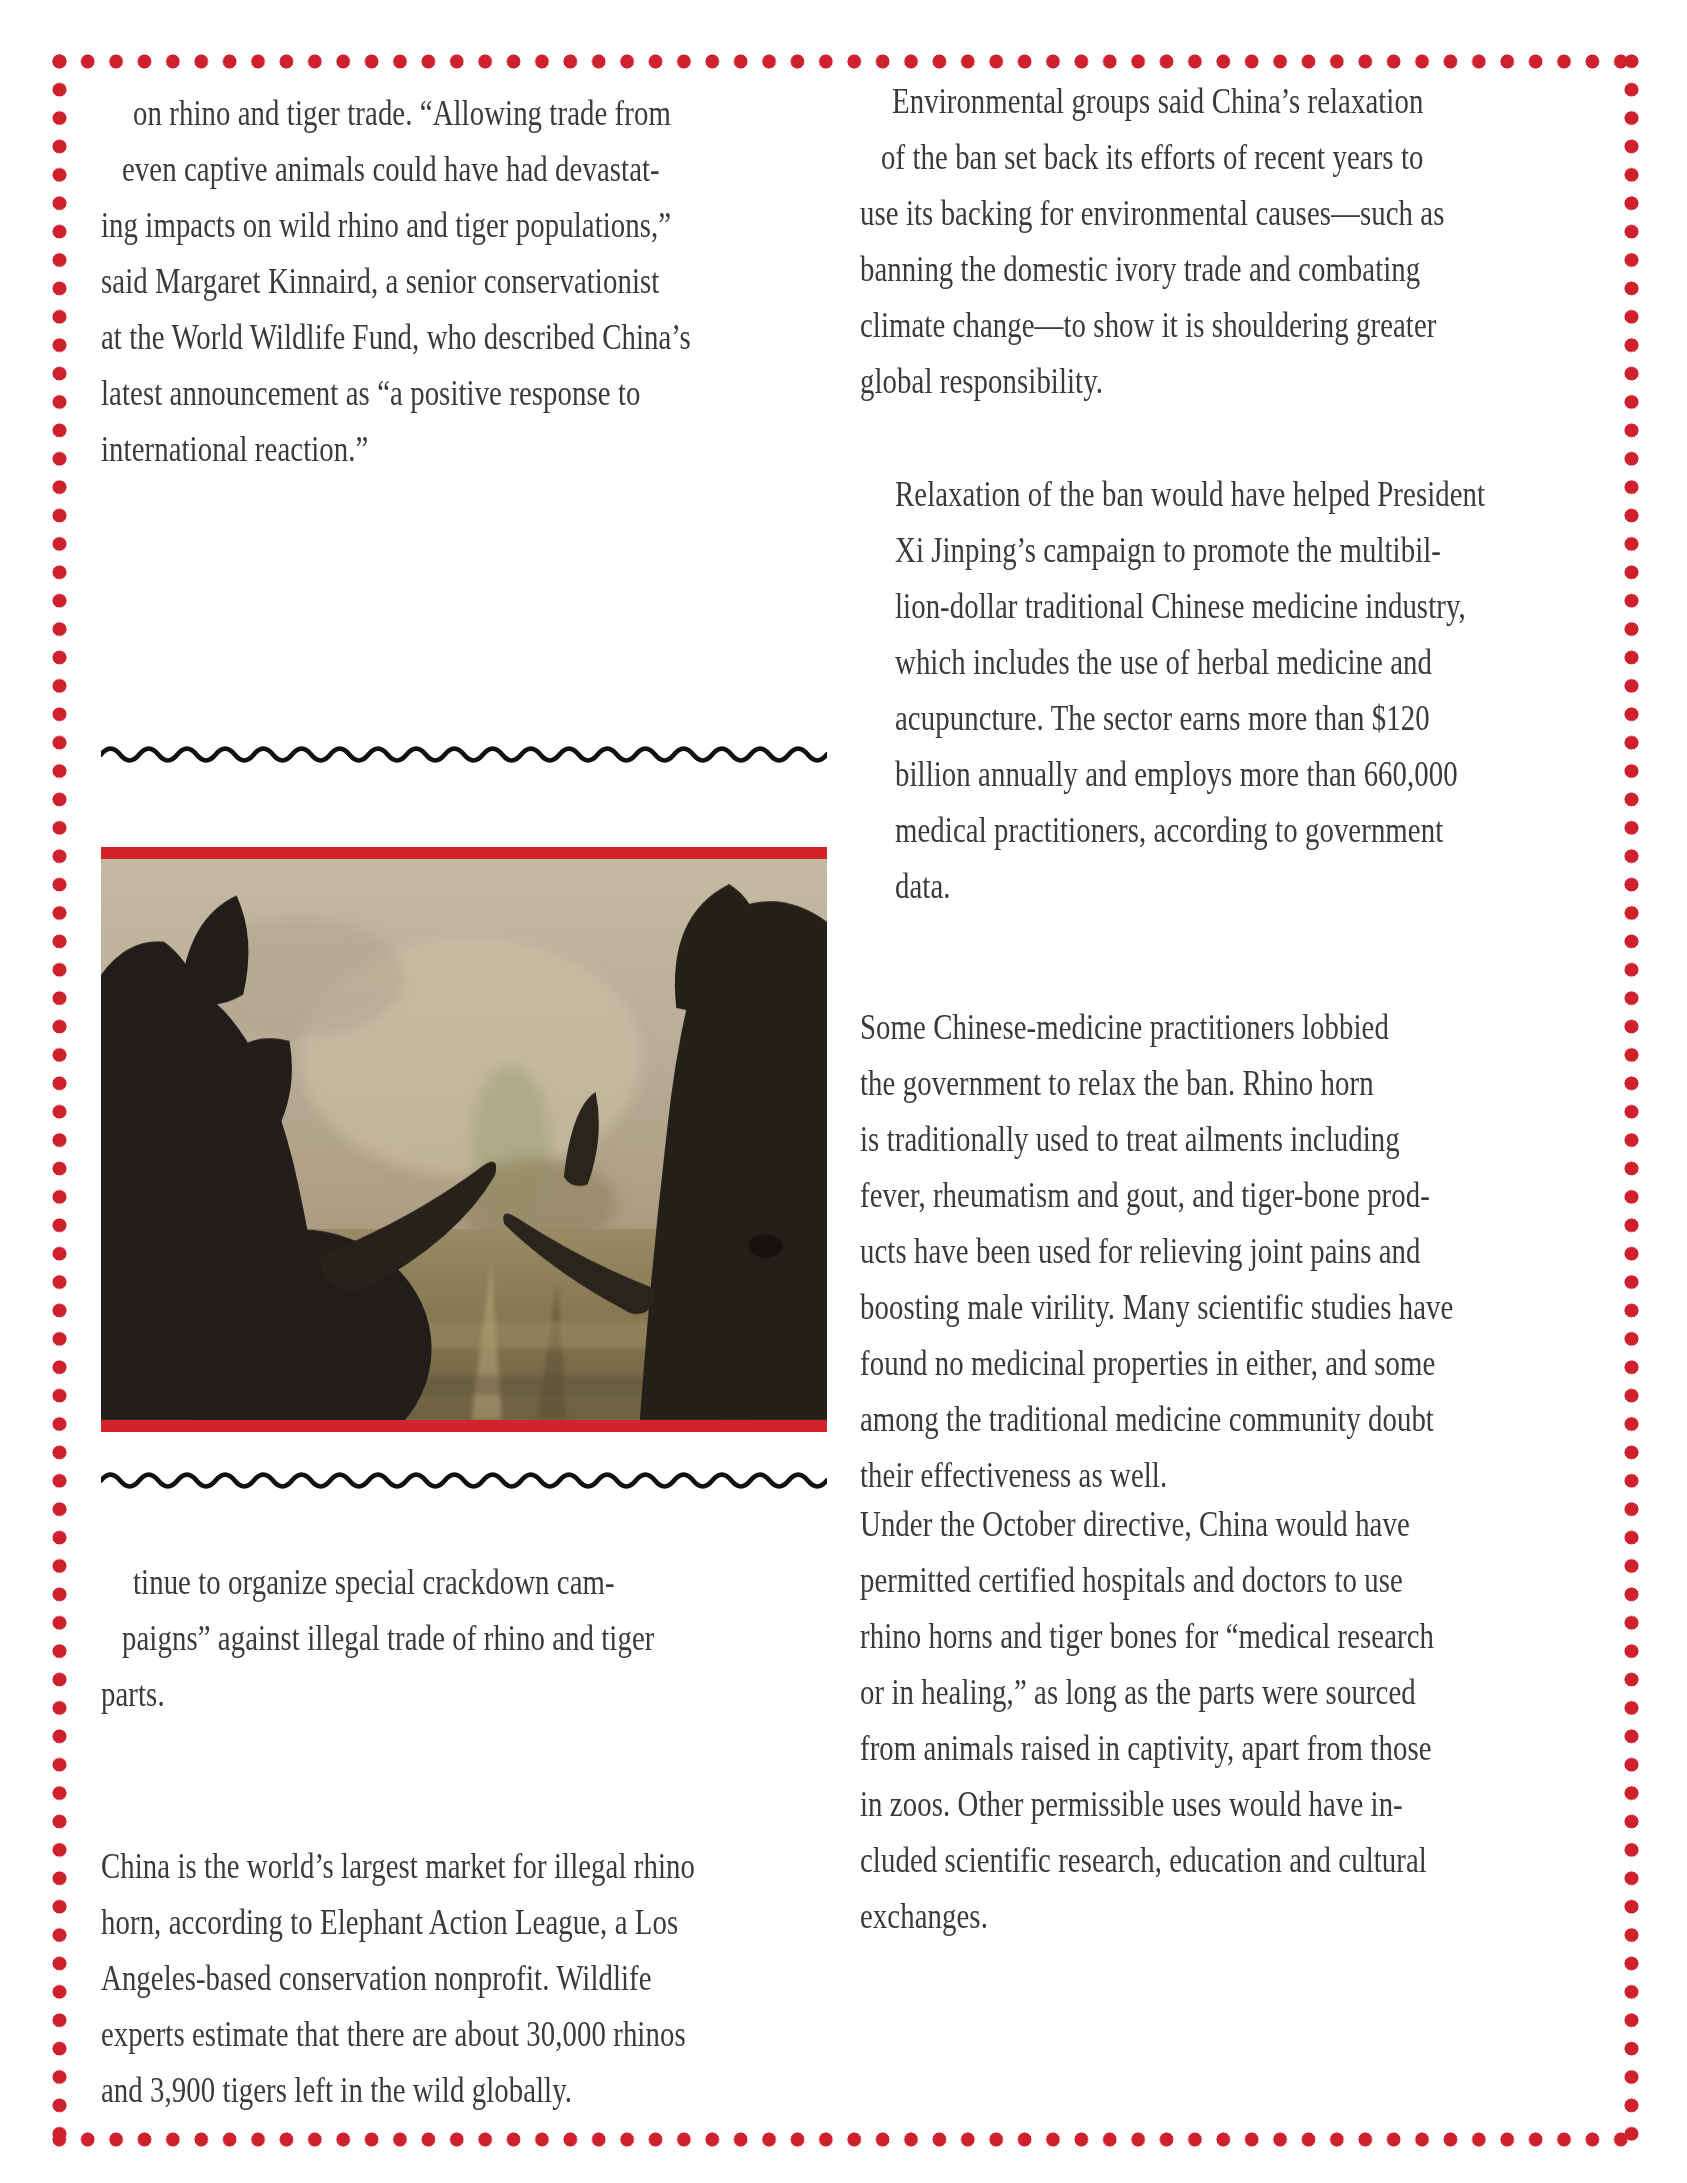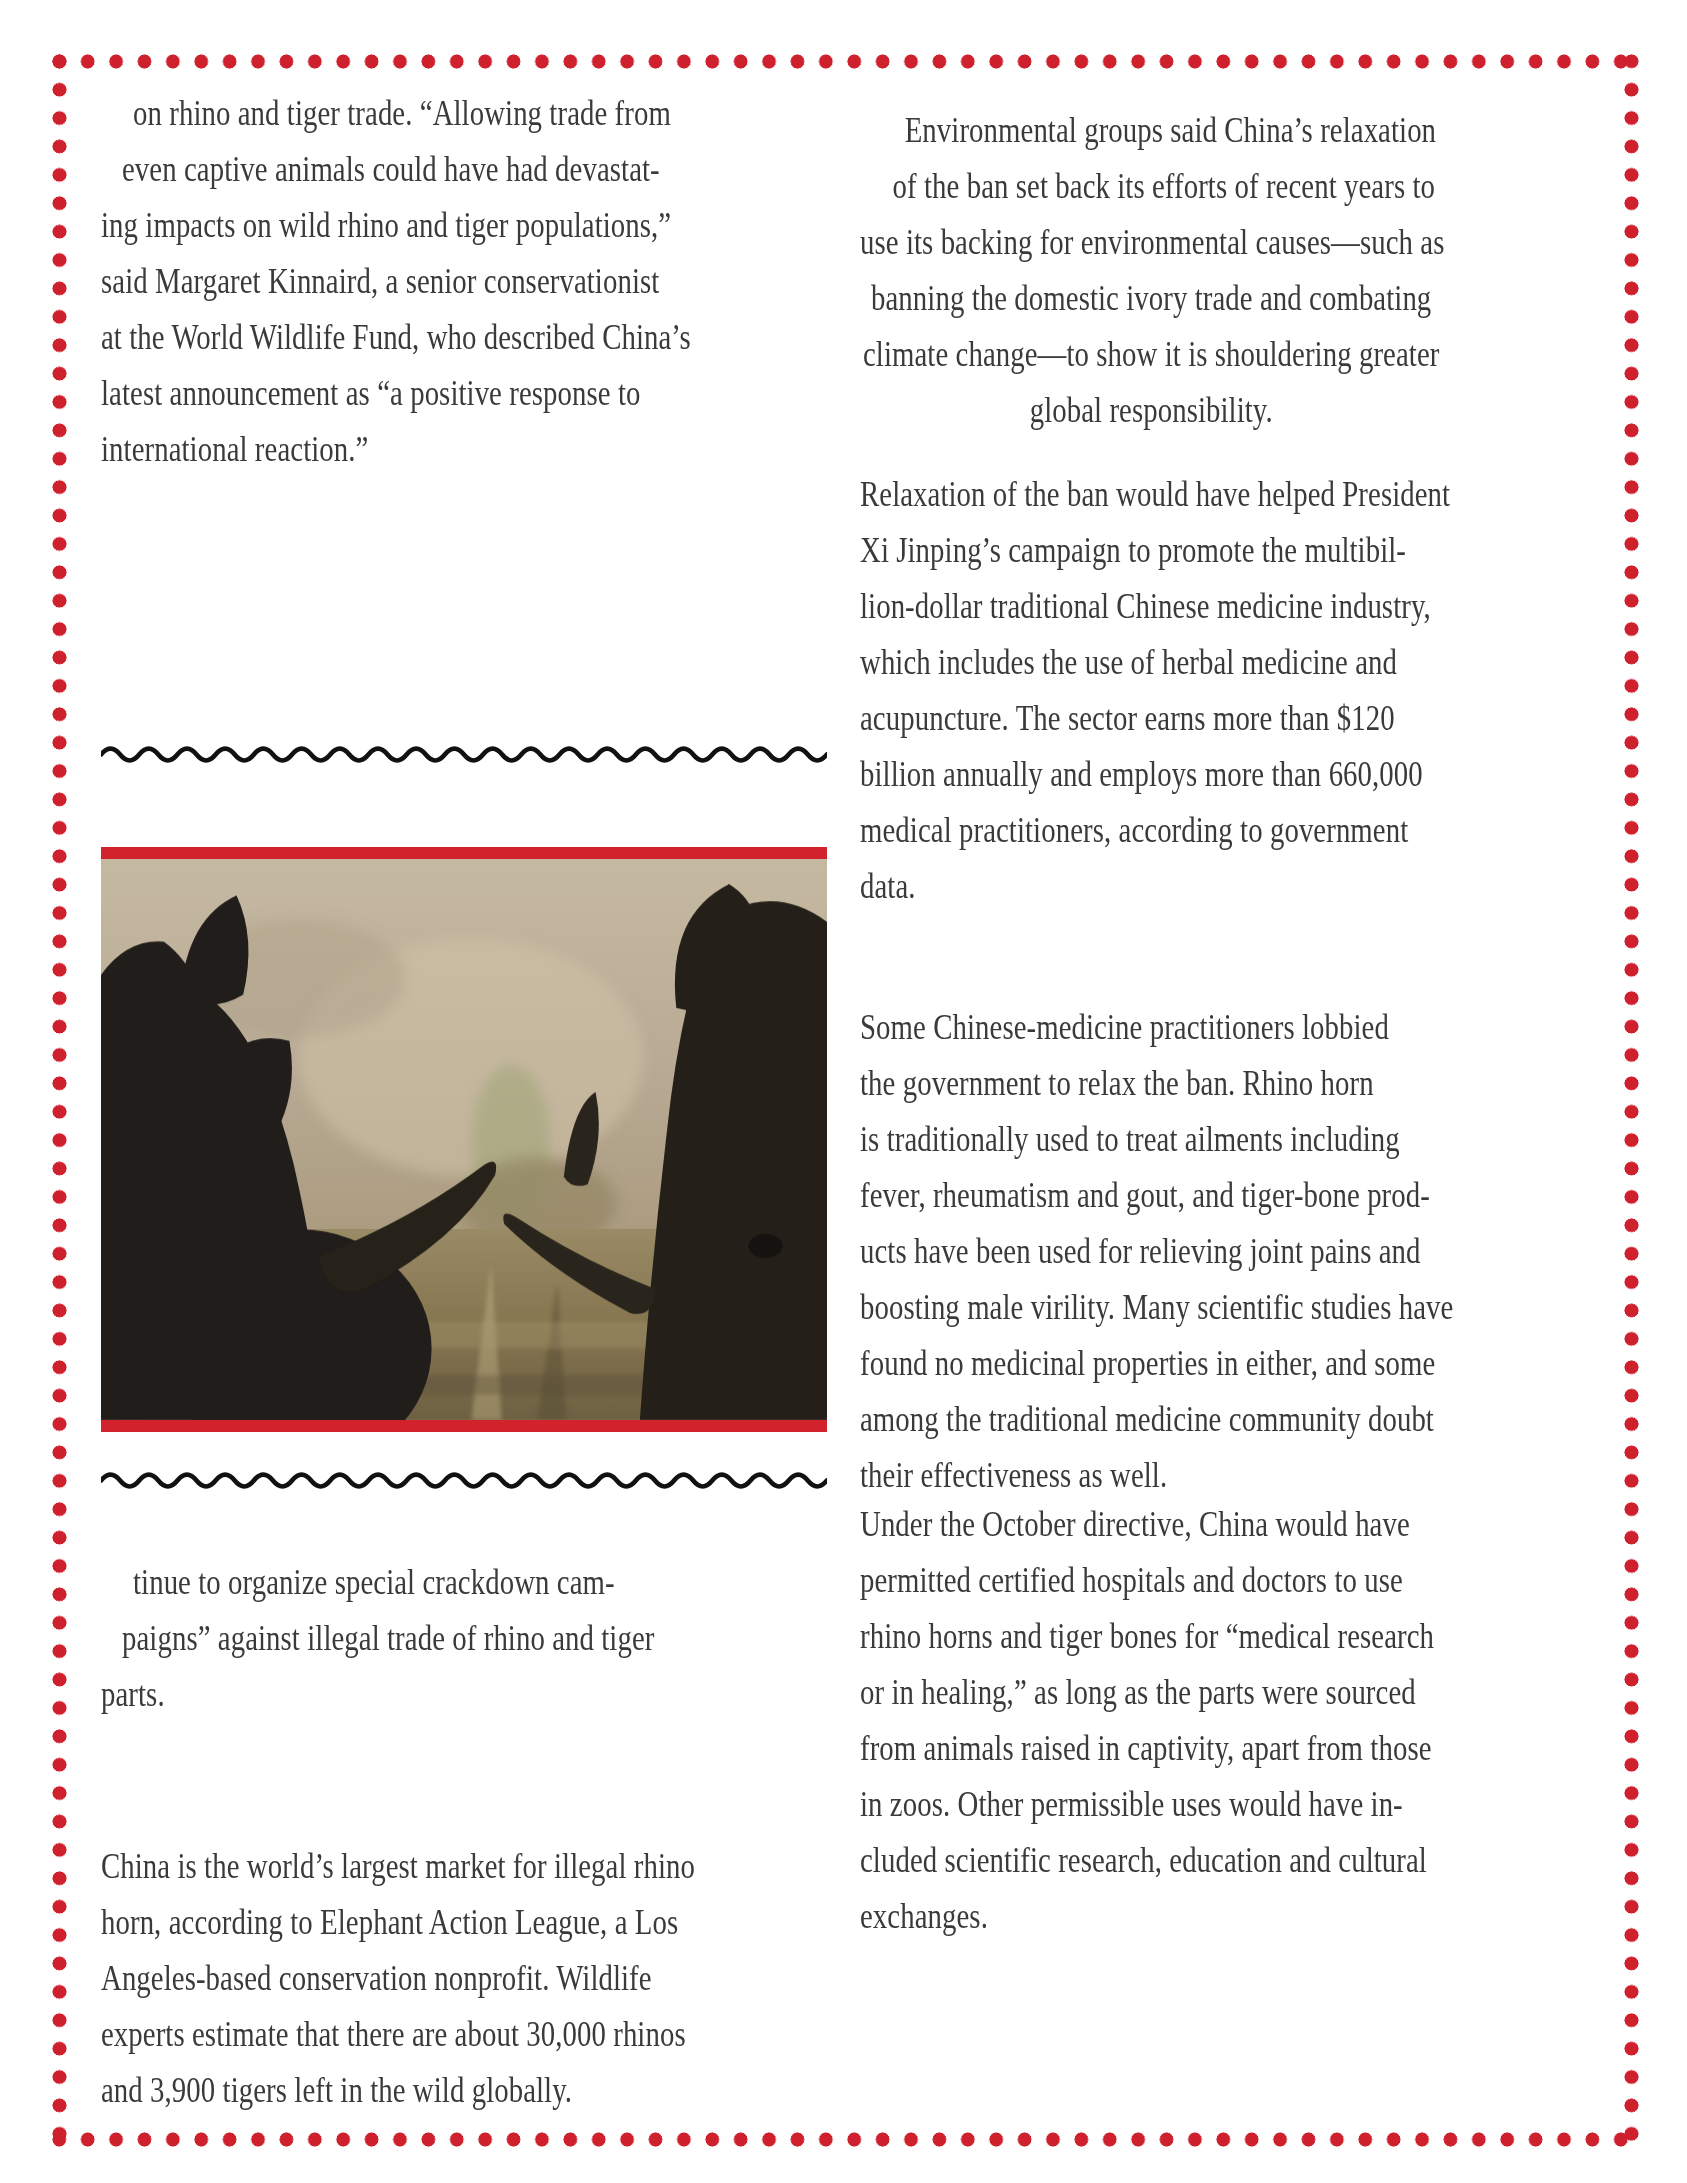--- a/index.html
+++ b/index.html
@@ -160,29 +160,29 @@
       <div class="para" style="top: 1838px;">
         <div class="tline">China is the world’s largest market for illegal rhino</div>
         <div class="tline">horn, according to Elephant Action League, a Los</div>
         <div class="tline">Angeles-based conservation nonprofit. Wildlife</div>
         <div class="tline">experts estimate that there are about 30,000 rhinos</div>
         <div class="tline">and 3,900 tigers left in the wild globally.</div>
       </div>
     </div>
 
   <div class="col right">
-      <div class="para" style="top: 102px; text-align: center;">
+      <div class="para" style="top: 73px;">
         <div class="tline" style="margin-left: 32px;">Environmental groups said China’s relaxation</div>
         <div class="tline" style="margin-left: 21px;">of the ban set back its efforts of recent years to</div>
         <div class="tline">use its backing for environmental causes—such as</div>
         <div class="tline">banning the domestic ivory trade and combating</div>
         <div class="tline">climate change—to show it is shouldering greater</div>
         <div class="tline">global responsibility.</div>
       </div>
-      <div class="para" style="top: 466px;">
+      <div class="para" style="top: 466px; margin-left: 35px;">
         <div class="tline">Relaxation of the ban would have helped President</div>
         <div class="tline">Xi Jinping’s campaign to promote the multibil-</div>
         <div class="tline">lion-dollar traditional Chinese medicine industry,</div>
         <div class="tline">which includes the use of herbal medicine and</div>
         <div class="tline">acupuncture. The sector earns more than $120</div>
         <div class="tline">billion annually and employs more than 660,000</div>
         <div class="tline">medical practitioners, according to government</div>
         <div class="tline">data.</div>
       </div>
       <div class="para" style="top: 999px;">

